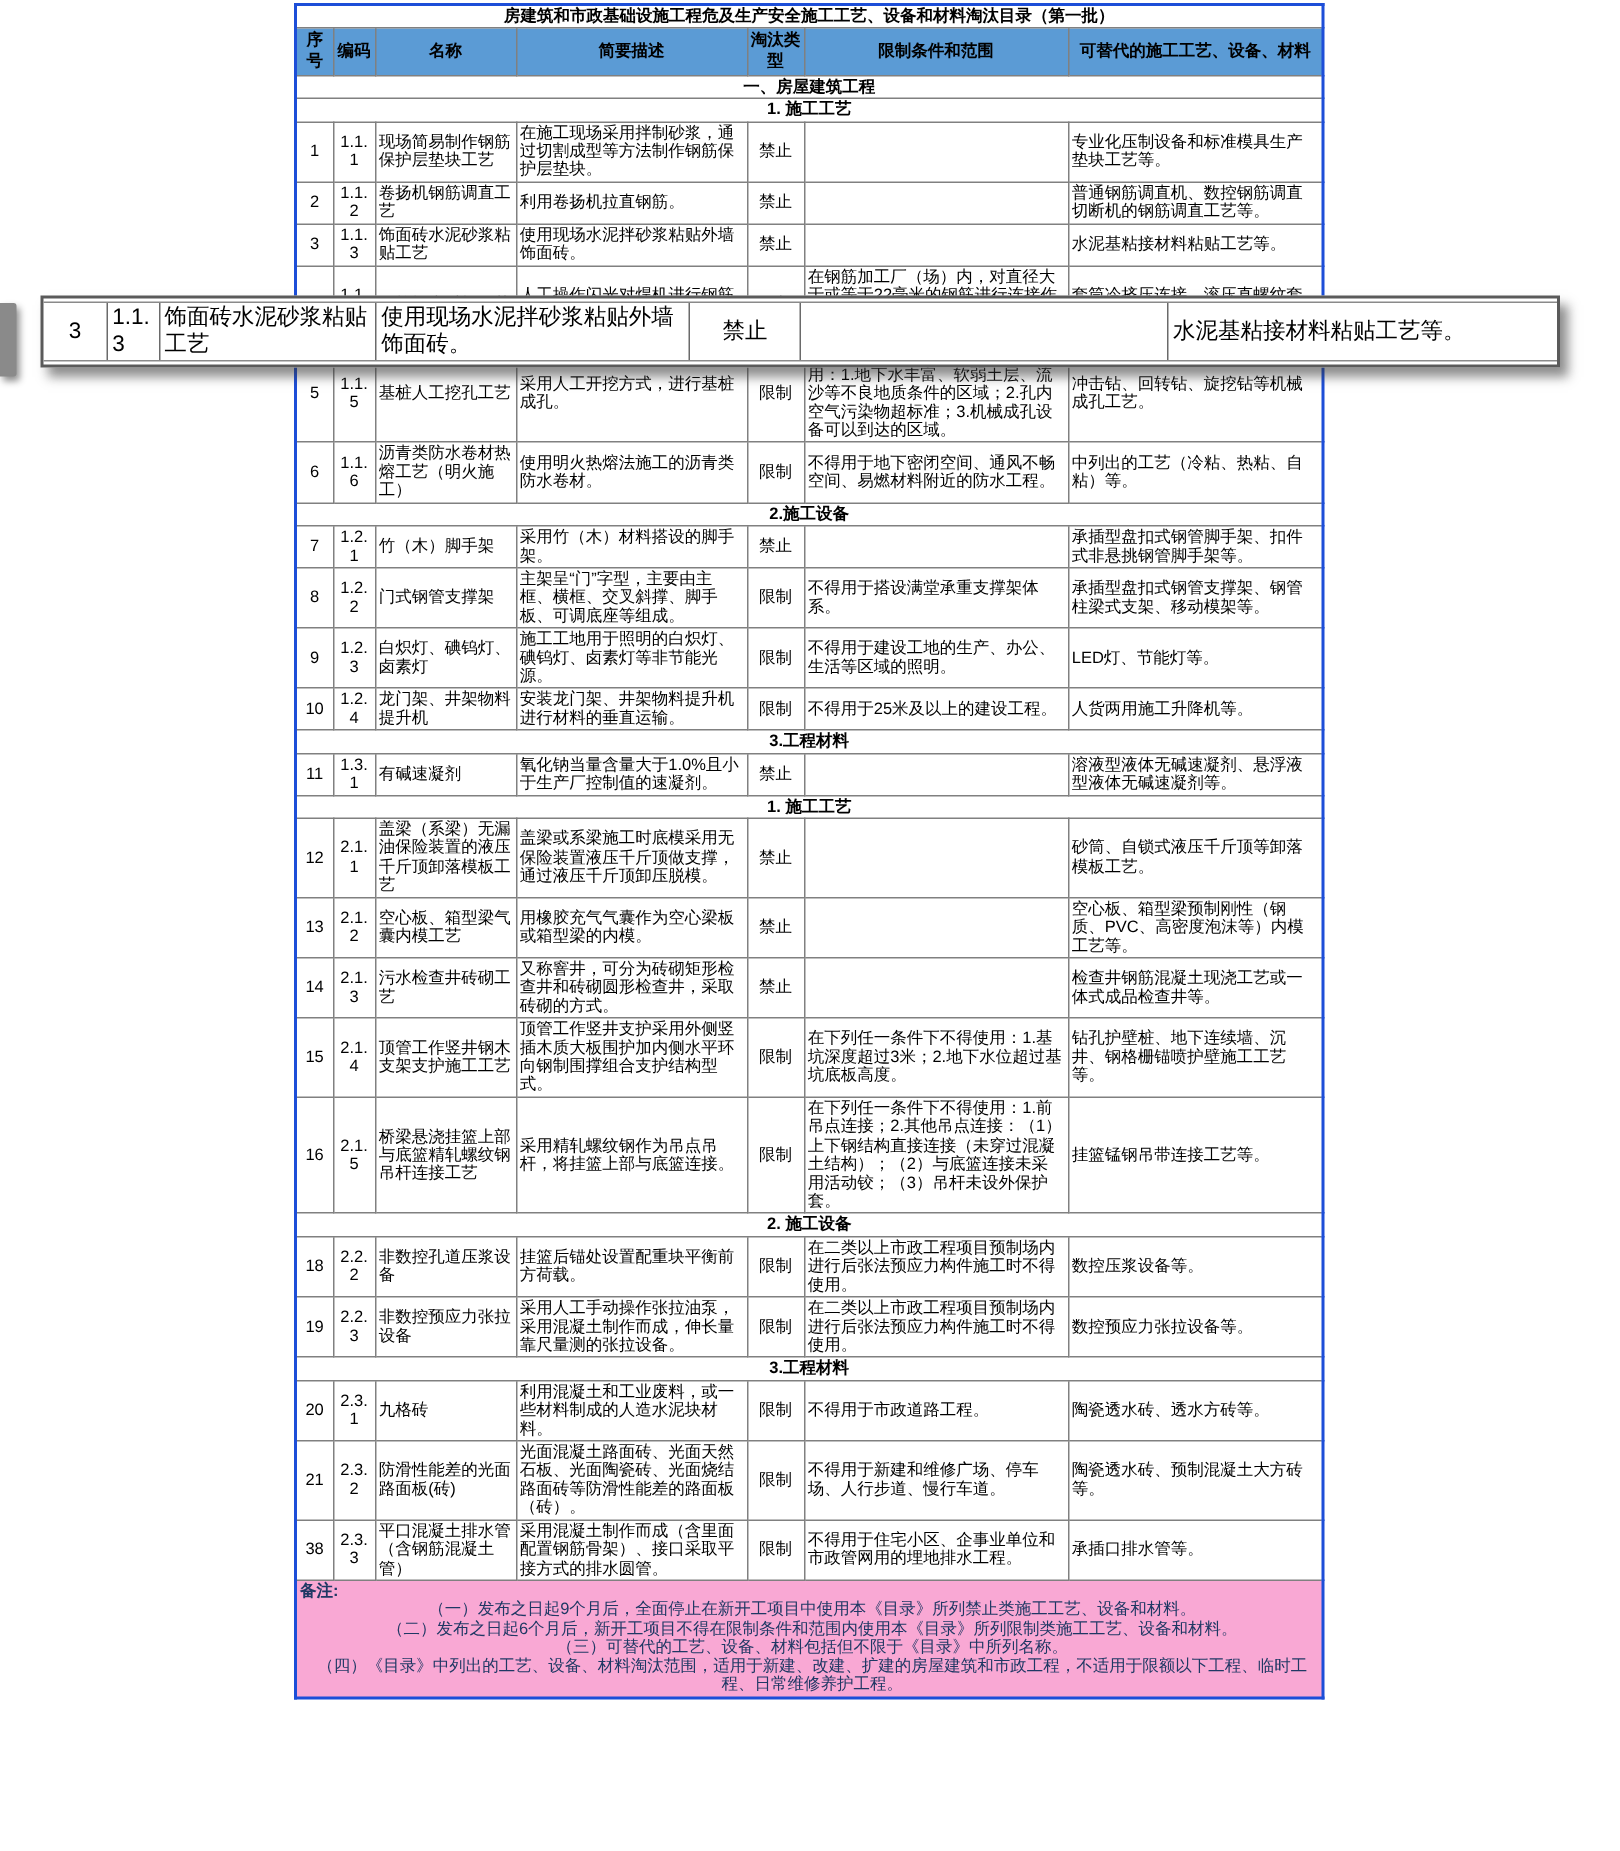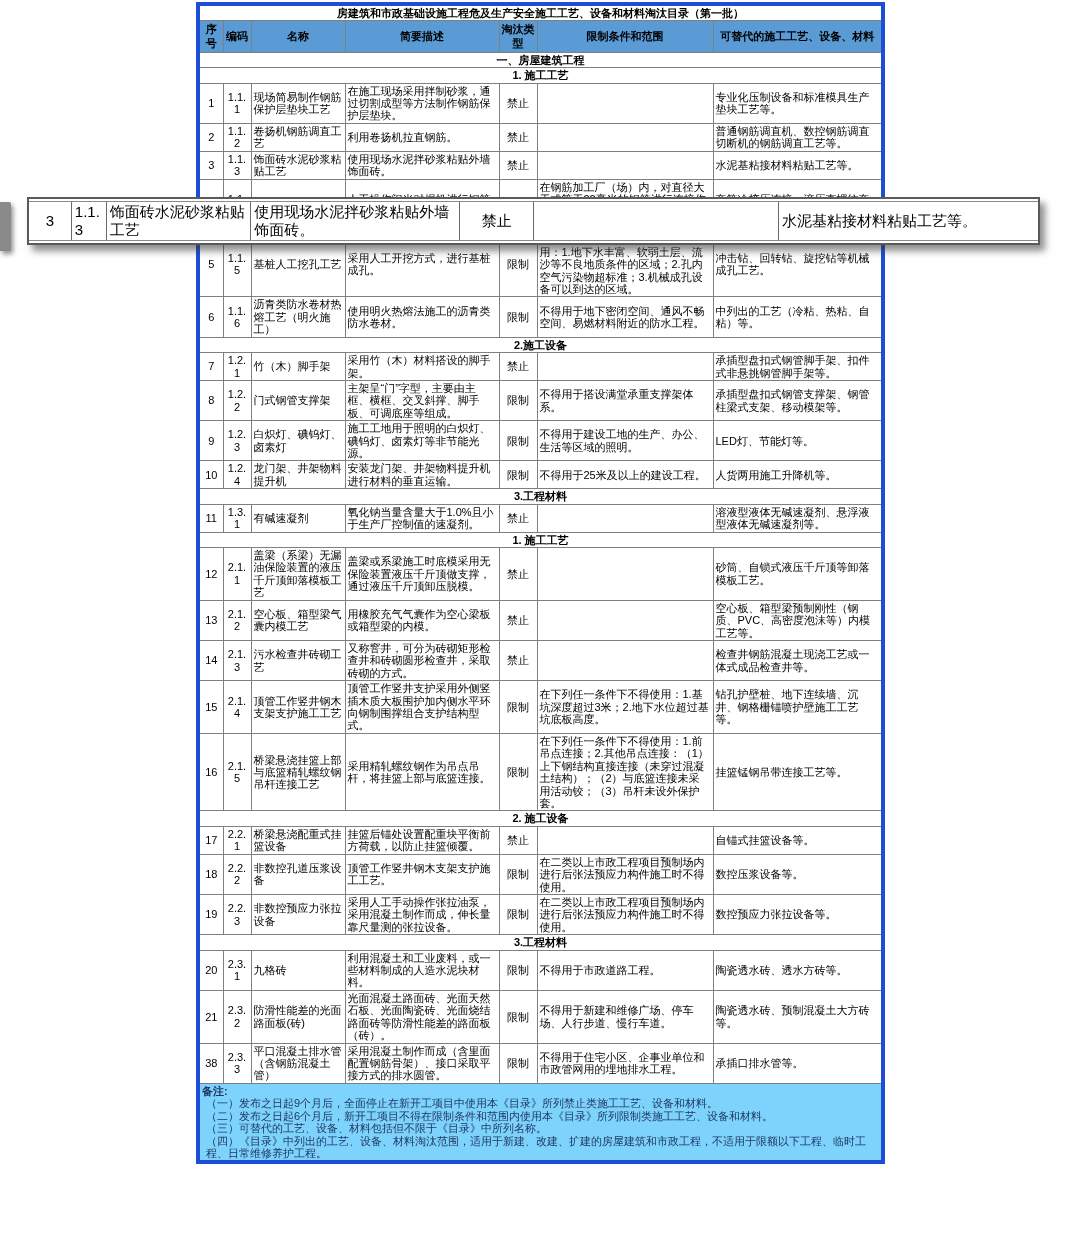--- a/index.html
+++ b/index.html
@@ -6,21 +6,21 @@
   body{
     width:1080px;height:1234px;position:relative;overflow:hidden;
     font-family:"Liberation Sans","DejaVu Sans",sans-serif;color:#000;
   }
   .canvas{position:absolute;inset:0;}
 
   
   table.catalog{
     position:absolute;left:196px;top:2px;width:645px;
     border-collapse:collapse;table-layout:fixed;
-    border:4px solid #1d4ed8;
+    border:2px solid #1d4ed8;
   }
   table.catalog th,table.catalog td{
     border:1px solid #808080;
     font-size:11px;line-height:1.13;
     padding:1px 2px;vertical-align:middle;
     word-break:break-all;
   }
   th.title{
     font-size:15px;font-weight:bold;text-align:center;
     padding:7px 2px;background:#fff;line-height:1.15;
@@ -31,26 +31,26 @@
   }
   td.sec1,td.sec2{
     text-align:center;font-weight:bold;background:#fff;
     font-size:12px;padding:4px 2px;
   }
   td.c0,td.c1,td.c4{text-align:center;padding:1px 0;}
   td.c2,td.c3,td.c5,td.c6{text-align:left;}
 
   
   td.notes{
-    background:#7dd3fc;color:#1F3864;font-size:11px;line-height:1.18;
+    background:#f9a8d4;color:#1F3864;font-size:11px;line-height:1.18;
     padding:2px 4px 4px 2px;text-align:left;
   }
   .notes-label{font-weight:bold;}
   .notes div{word-break:break-all;}
-  .notes .nitem{padding-left:4px;}
+  .notes .nitem{padding-left:4px;text-align:center;}
 
   
   .magnifier{
     position:absolute;left:27px;top:197px;width:1013px;height:48px;
     background:#fff;border:2px solid #5a5a5a;
     box-shadow:5px 6px 7px rgba(50,50,50,.55);
     padding:2px 0;box-sizing:border-box;
   }
   .mag-row{
     display:flex;height:100%;
@@ -263,33 +263,24 @@
           <td class="c2">桥梁悬浇挂篮上部与底篮精轧螺纹钢吊杆连接工艺</td>
           <td class="c3">采用精轧螺纹钢作为吊点吊杆，将挂篮上部与底篮连接。</td>
           <td class="c4">限制</td>
           <td class="c5">在下列任一条件下不得使用：1.前吊点连接；2.其他吊点连接：（1）上下钢结构直接连接（未穿过混凝土结构）；（2）与底篮连接未采用活动铰；（3）吊杆未设外保护套。</td>
           <td class="c6">挂篮锰钢吊带连接工艺等。</td>
         </tr>
         <tr>
           <td colspan="7" class="sec2">2. 施工设备</td>
         </tr>
         <tr>
-          <td class="c0">17</td>
-          <td class="c1">2.2.1</td>
-          <td class="c2">桥梁悬浇配重式挂篮设备</td>
-          <td class="c3">挂篮后锚处设置配重块平衡前方荷载，以防止挂篮倾覆。</td>
-          <td class="c4">禁止</td>
-          <td class="c5"></td>
-          <td class="c6">自锚式挂篮设备等。</td>
-        </tr>
-        <tr>
           <td class="c0">18</td>
           <td class="c1">2.2.2</td>
           <td class="c2">非数控孔道压浆设备</td>
-          <td class="c3">顶管工作竖井钢木支架支护施工工艺。</td>
+          <td class="c3">挂篮后锚处设置配重块平衡前方荷载。</td>
           <td class="c4">限制</td>
           <td class="c5">在二类以上市政工程项目预制场内进行后张法预应力构件施工时不得使用。</td>
           <td class="c6">数控压浆设备等。</td>
         </tr>
         <tr>
           <td class="c0">19</td>
           <td class="c1">2.2.3</td>
           <td class="c2">非数控预应力张拉设备</td>
           <td class="c3">采用人工手动操作张拉油泵，采用混凝土制作而成，伸长量靠尺量测的张拉设备。</td>
           <td class="c4">限制</td>

